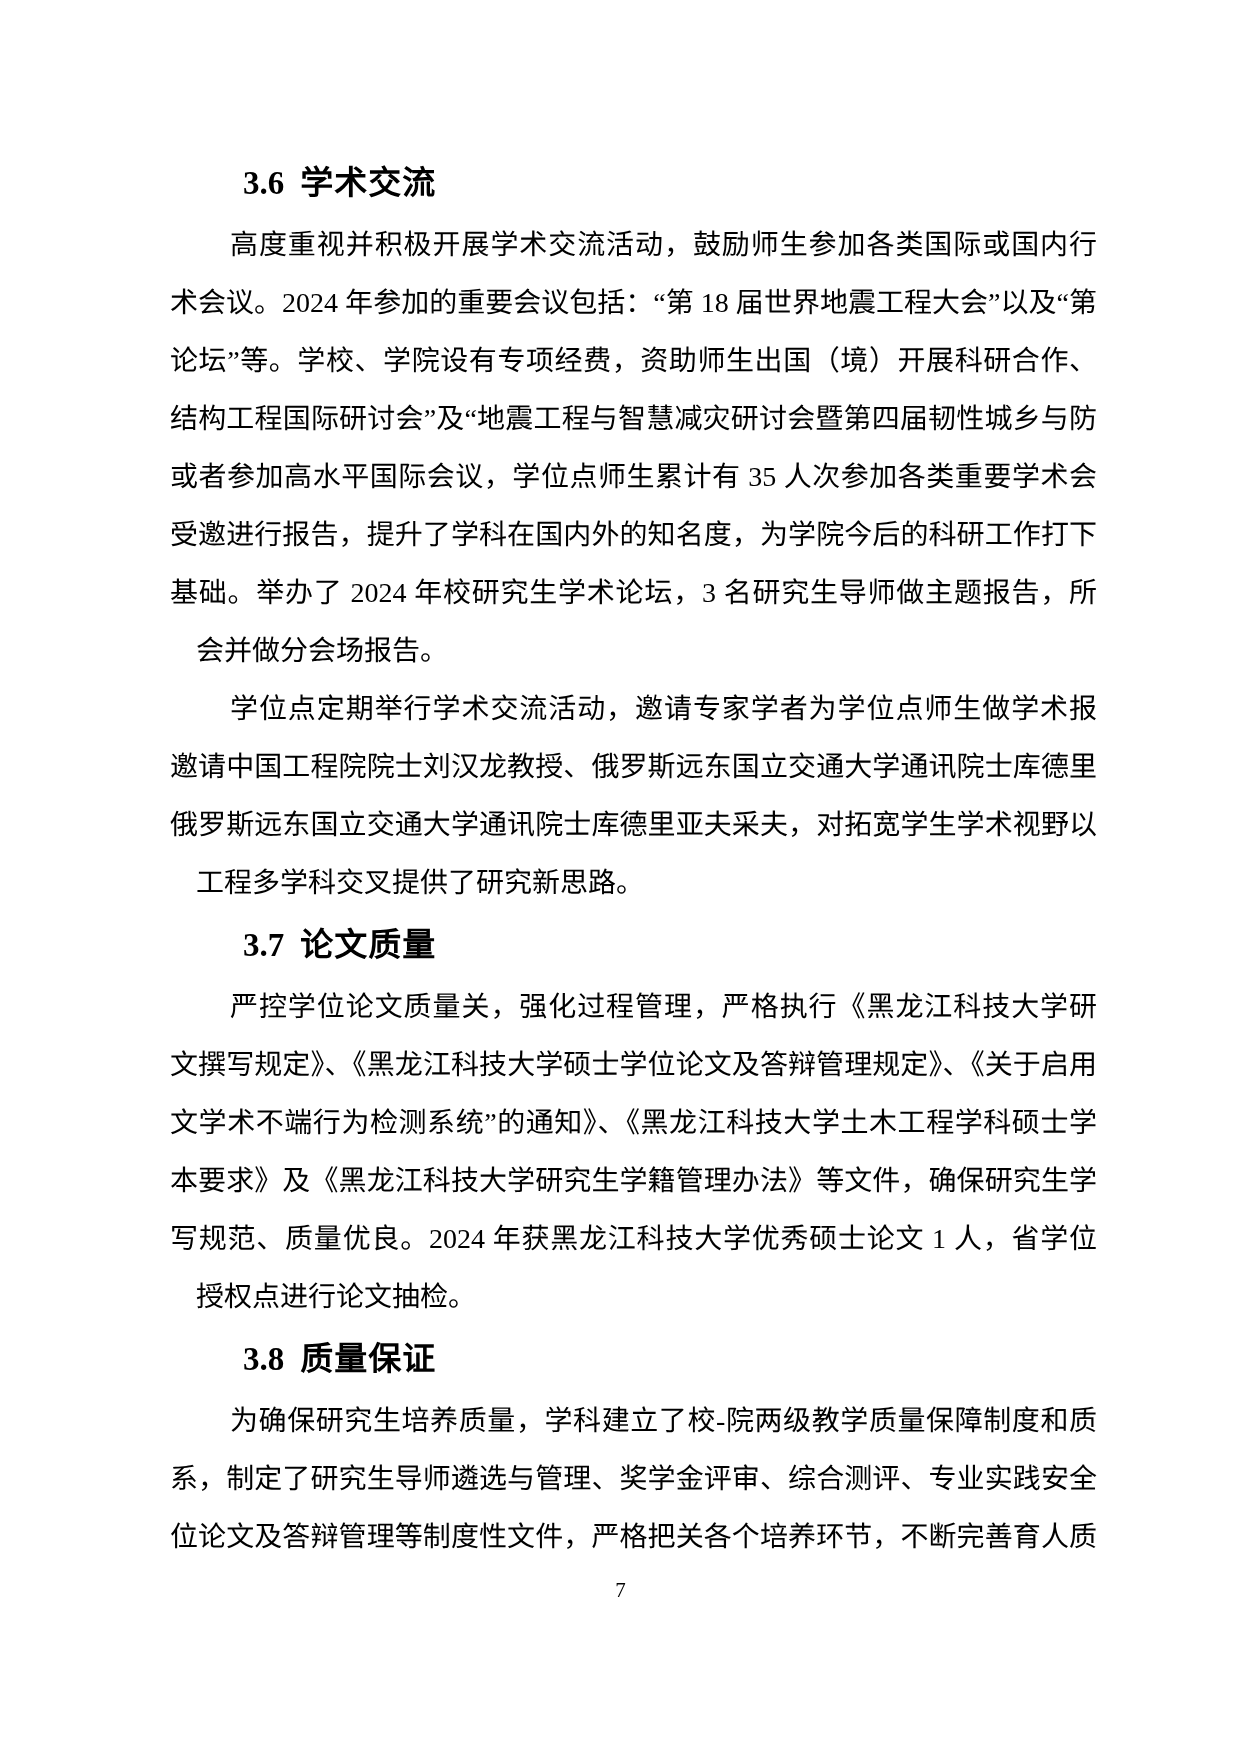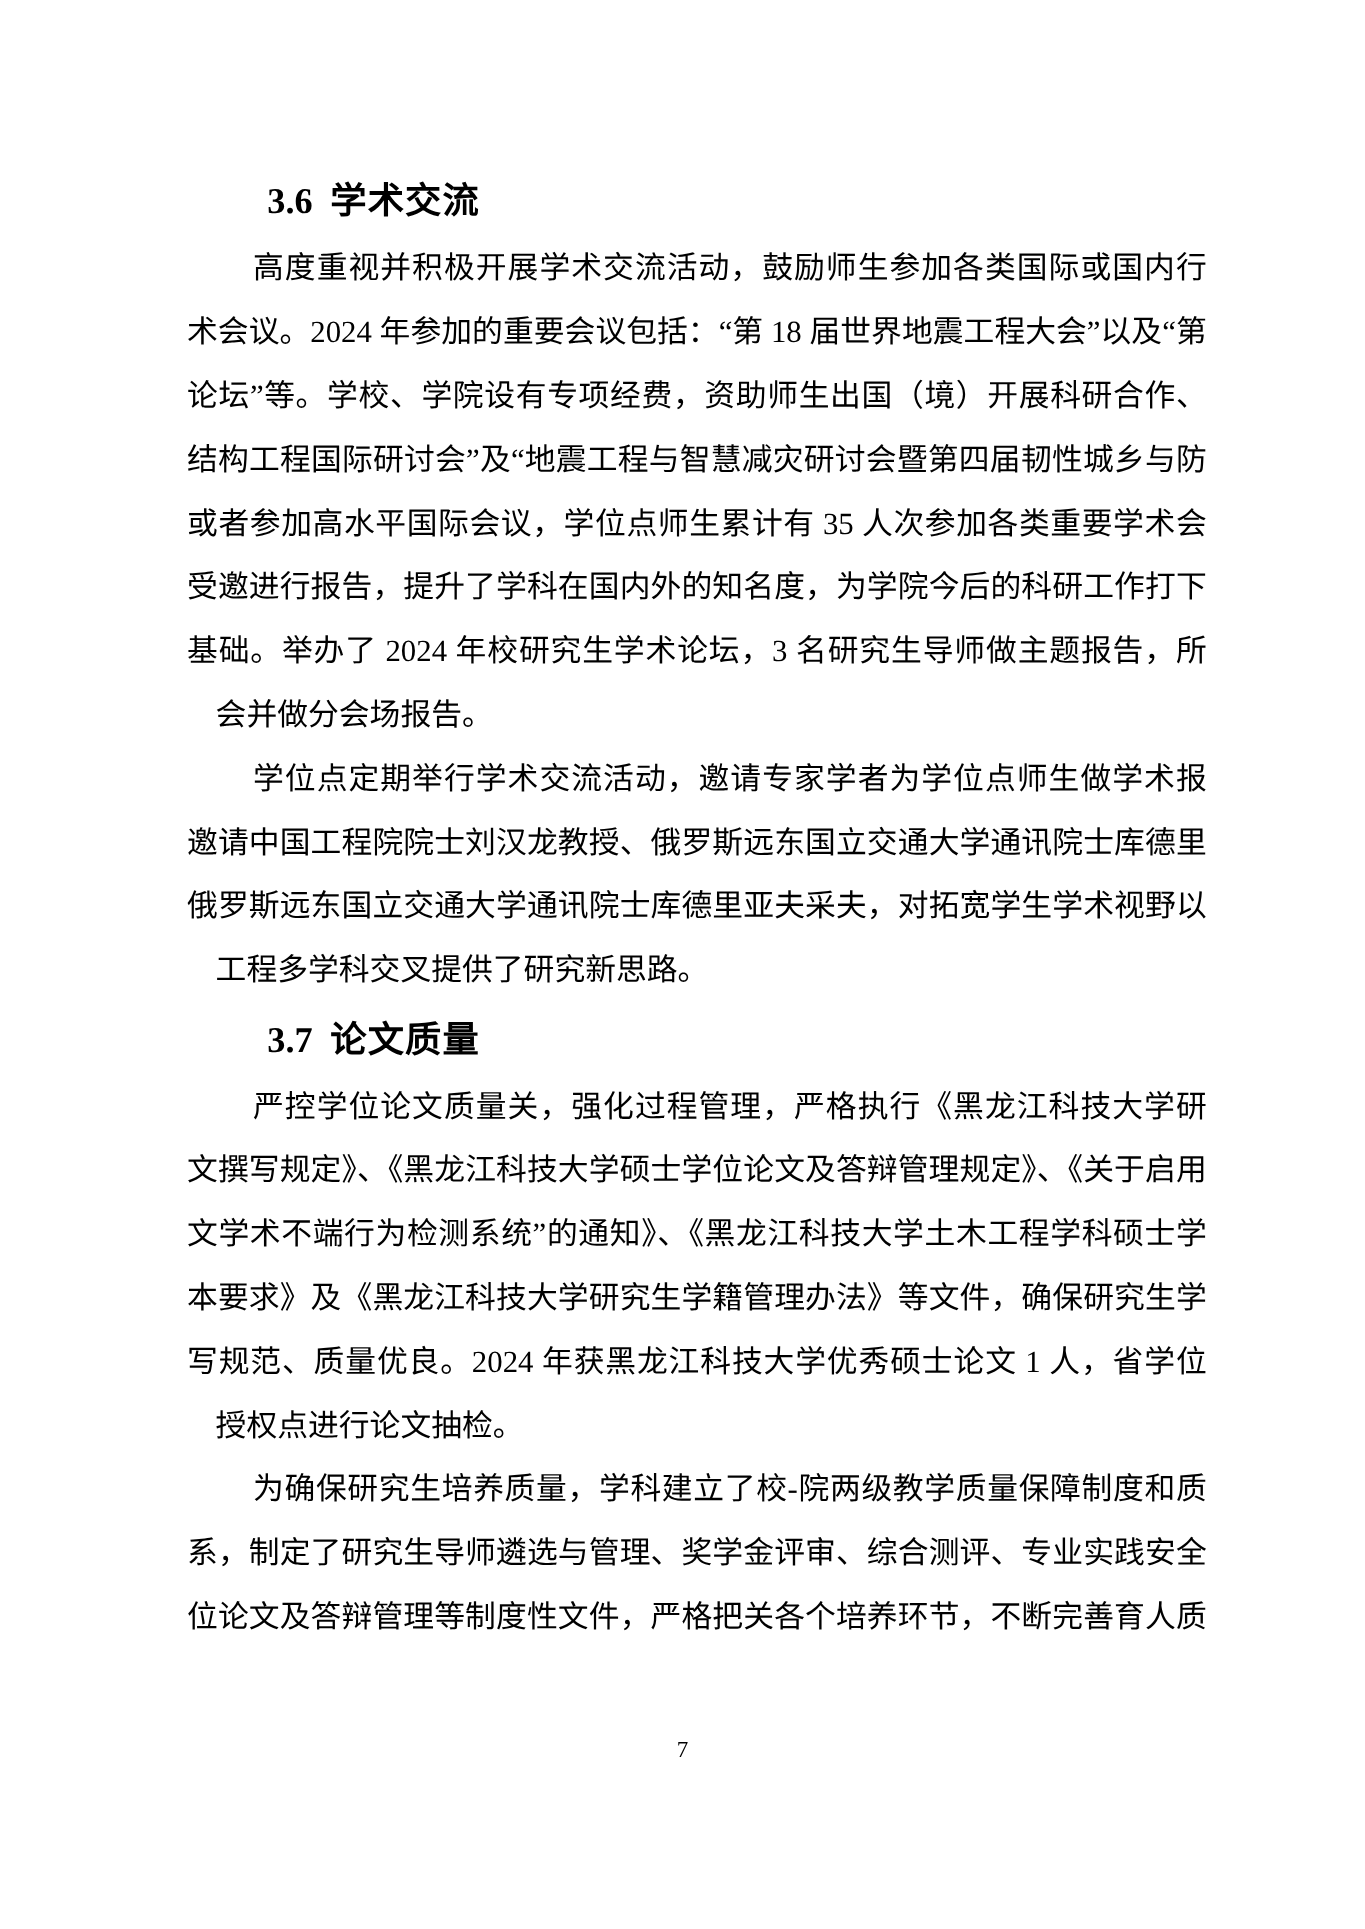--- a/index.html
+++ b/index.html
@@ -90,20 +90,21 @@
       </div>
       <div class="heading"><span class="hnum">3.7</span><span class="htitle">论文质量</span></div>
       <div class="para">
         <div class="line indent">严控学位论文质量关，强化过程管理，严格执行《黑龙江科技大学研究生学位论</div>
         <div class="line">文撰写规定》、《黑龙江科技大学硕士学位论文及答辩管理规定》、《关于启用“学位论</div>
         <div class="line">文学术不端行为检测系统”的通知》、《黑龙江科技大学土木工程学科硕士学位授予基</div>
         <div class="line">本要求》及《黑龙江科技大学研究生学籍管理办法》等文件，确保研究生学位论文撰</div>
         <div class="line">写规范、质量优良。2024 年获黑龙江科技大学优秀硕士论文 1 人，省学位办未对学位</div>
         <div class="line last">授权点进行论文抽检。</div>
       </div>
+      <div class="heading"><span class="hnum">3.8</span><span class="htitle">质量保证</span></div>
       <div class="para">
         <div class="line indent">为确保研究生培养质量，学科建立了校-院两级教学质量保障制度和质量监控体</div>
         <div class="line">系，制定了研究生导师遴选与管理、奖学金评审、综合测评、专业实践安全管理、学</div>
         <div class="line">位论文及答辩管理等制度性文件，严格把关各个培养环节，不断完善育人质量保障体</div>
       </div>
     </main>
   <div class="page-number">7</div>
 </div>
 
 </body></html>

